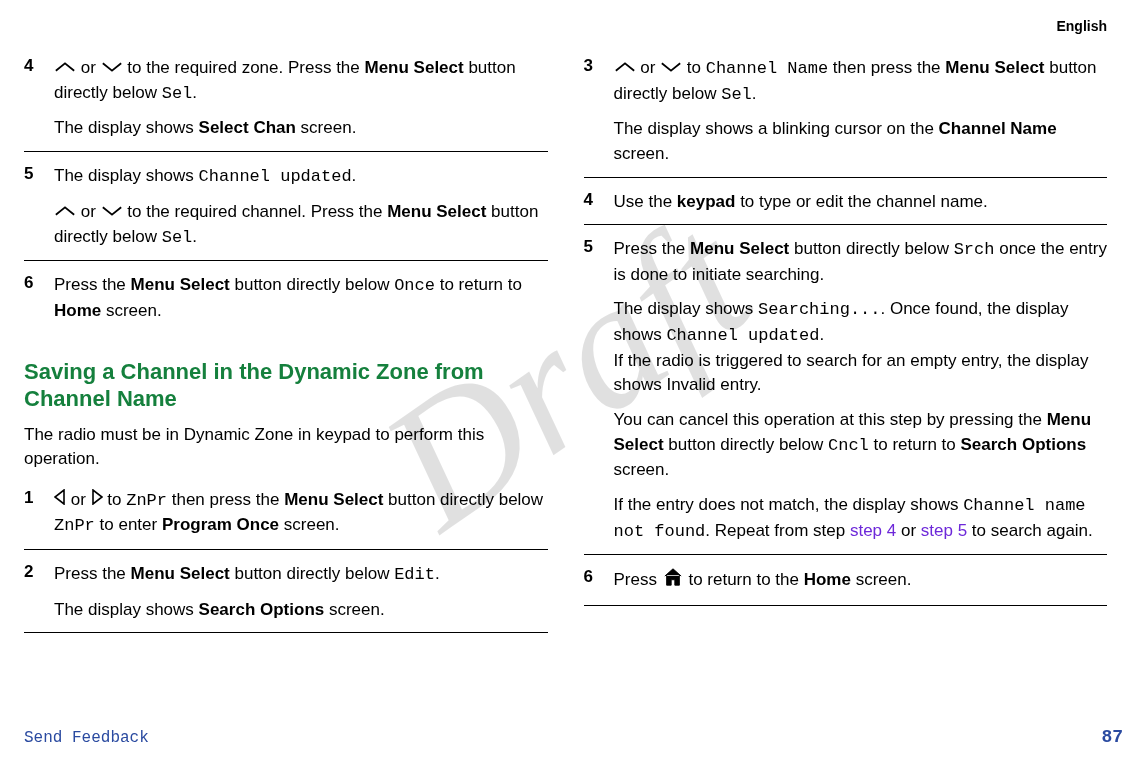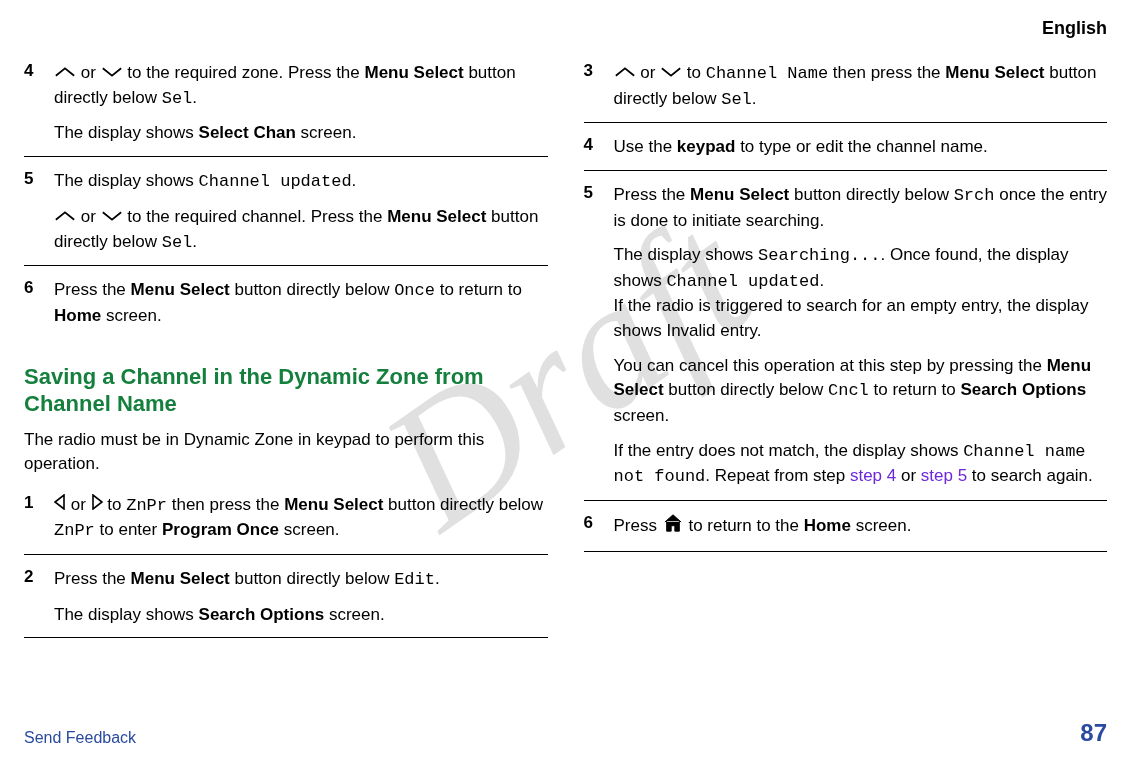--- a/index.html
+++ b/index.html
@@ -15,21 +15,21 @@
   }
   .page {
     padding: 18px 24px 0 24px;
     box-sizing: border-box;
     height: 100%;
     position: relative;
   }
   .lang {
     text-align: right;
     font-weight: bold;
-    font-size: 18px;
+    font-size: 14px;
     margin-bottom: 22px;
   }
   .columns {
     display: flex;
     gap: 36px;
   }
   .col {
     flex: 1;
     min-width: 0;
   }
@@ -83,32 +83,33 @@
     color: rgba(0,0,0,0.12);
     font-family: Georgia, 'Times New Roman', serif;
     font-style: italic;
     pointer-events: none;
     user-select: none;
   }
   .footer {
     position: absolute;
     bottom: 14px;
     left: 24px;
-    right: 24px;
+    right: 8px;
     display: flex;
     justify-content: space-between;
     align-items: flex-end;
+    font-family: Liberation Mono, monospace;
   }
   .footer-left {
     color: #2a4aa0;
     font-size: 16px;
   }
   .footer-right {
     color: #2a4aa0;
-    font-size: 24px;
+    font-size: 18px;
     font-weight: bold;
   }
 </style>
 </head>
 <body>
 
 <div class="page">
   <div class="watermark">Draft</div>
 
   <div class="lang">English</div>
@@ -193,20 +194,23 @@
       <div class="step">
         <div class="step-num">3</div>
         <div class="step-body">
           <p>
             <span class="chev-up"><svg viewBox="0 0 24 12">
                   <polyline points="2,10 12,2 22,10" fill="none" stroke="#000" stroke-width="2"></polyline>
                 </svg></span><span> or </span><span class="chev-down"><svg viewBox="0 0 24 12">
                   <polyline points="2,2 12,10 22,2" fill="none" stroke="#000" stroke-width="2"></polyline>
                 </svg></span><span> to </span><span class="mono">Channel Name</span><span> then press the </span><span class="bold">Menu Select</span><span> button directly below </span><span class="mono">Sel</span><span>.</span>
           </p>
+          <p>
+            <span>The display shows a blinking cursor on the </span><span class="bold">Channel Name</span><span> screen.</span>
+          </p>
         </div>
       </div>
 
       <div class="step">
         <div class="step-num">4</div>
         <div class="step-body">
           <p>
             <span>Use the </span><span class="bold">keypad</span><span> to type or edit the channel name.</span>
           </p>
         </div>

